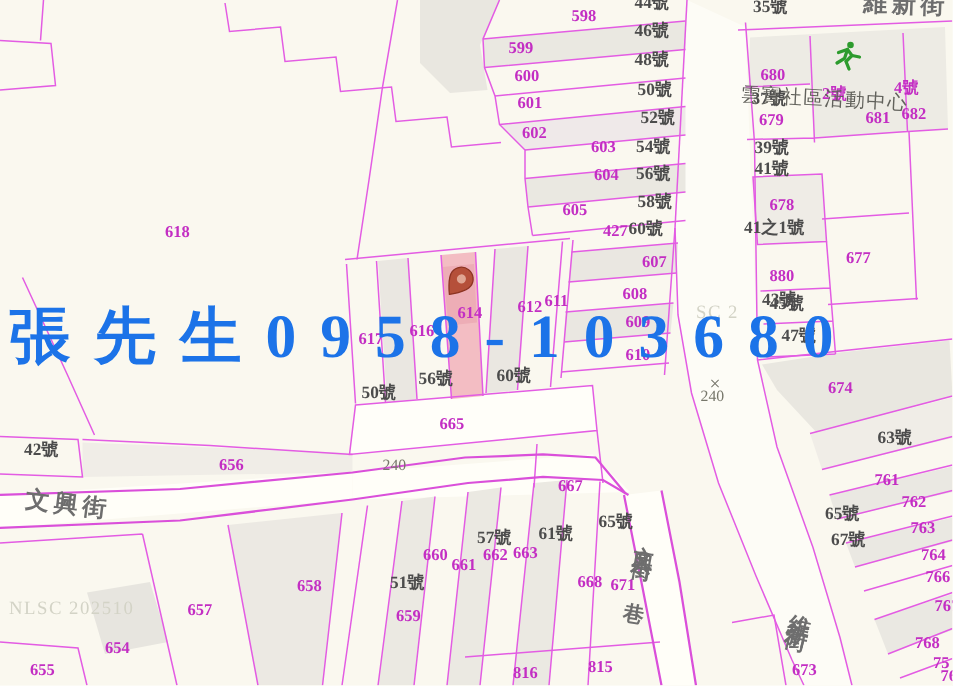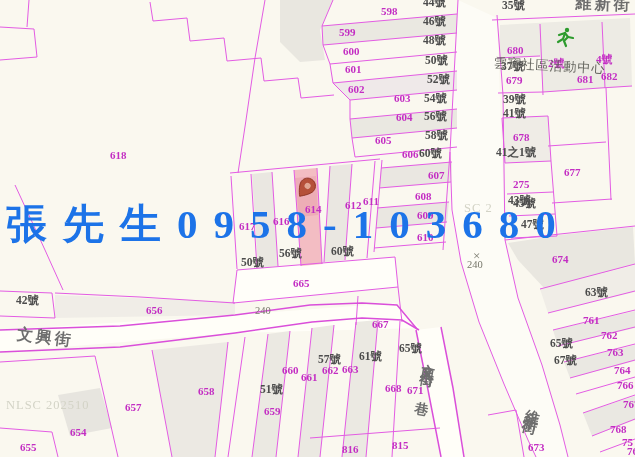--- a/index.html
+++ b/index.html
@@ -97,21 +97,21 @@
 
   <div id="label-layer">
       <span class="lbl p" style="left: 381px; top: 6px;">598</span>
       <span class="lbl p" style="left: 339px; top: 27px;">599</span>
       <span class="lbl p" style="left: 343px; top: 46px;">600</span>
       <span class="lbl p" style="left: 345px; top: 64px;">601</span>
       <span class="lbl p" style="left: 348px; top: 84px;">602</span>
       <span class="lbl p" style="left: 394px; top: 93px;">603</span>
       <span class="lbl p" style="left: 396px; top: 112px;">604</span>
       <span class="lbl p" style="left: 347px; top: 135px; margin-left: 28px;">605</span>
-      <span class="lbl p" style="left: 402px; top: 149px;">606</span>
+      <span class="lbl p" style="left: 402px; top: 149px;">427</span>
       <span class="lbl p" style="left: 412px; top: 170px; margin-left: 16px;">607</span>
       <span class="lbl p" style="left: 415px; top: 191px;">608</span>
       <span class="lbl p" style="left: 417px; top: 210px;">609</span>
       <span class="lbl p" style="left: 417px; top: 232px;">610</span>
       <span class="lbl p" style="left: 363px; top: 196px;">611</span>
       <span class="lbl p" style="left: 345px; top: 200px;">612</span>
       <span class="lbl p" style="left: 305px; top: 204px;">614</span>
       <span class="lbl p" style="left: 273px; top: 216px;">616</span>
       <span class="lbl p" style="left: 239px; top: 221px;">617</span>
       <span class="lbl p" style="left: 110px; top: 150px;">618</span>
@@ -124,21 +124,21 @@
       <span class="lbl p" style="left: 282px; top: 365px;">660</span>
       <span class="lbl p" style="left: 301px; top: 372px;">661</span>
       <span class="lbl p" style="left: 322px; top: 365px;">662</span>
       <span class="lbl p" style="left: 342px; top: 364px;">663</span>
       <span class="lbl p" style="left: 293px; top: 278px;">665</span>
       <span class="lbl p" style="left: 372px; top: 319px;">667</span>
       <span class="lbl p" style="left: 385px; top: 383px;">668</span>
       <span class="lbl p" style="left: 407px; top: 385px;">671</span>
       <span class="lbl p" style="left: 528px; top: 442px;">673</span>
       <span class="lbl p" style="left: 552px; top: 254px;">674</span>
-      <span class="lbl p" style="left: 513px; top: 179px;">275</span>
+      <span class="lbl p" style="left: 513px; top: 179px;">880</span>
       <span class="lbl p" style="left: 564px; top: 167px;">677</span>
       <span class="lbl p" style="left: 513px; top: 132px;">678</span>
       <span class="lbl p" style="left: 506px; top: 75px;">679</span>
       <span class="lbl p" style="left: 507px; top: 45px;">680</span>
       <span class="lbl p" style="left: 577px; top: 74px;">681</span>
       <span class="lbl p" style="left: 601px; top: 71px;">682</span>
       <span class="lbl p" style="left: 583px; top: 315px; text-align: center;">761</span>
       <span class="lbl p" style="left: 601px; top: 330px;">762</span>
       <span class="lbl p" style="left: 607px; top: 347px;">763</span>
       <span class="lbl p" style="left: 614px; top: 365px;">764</span>

